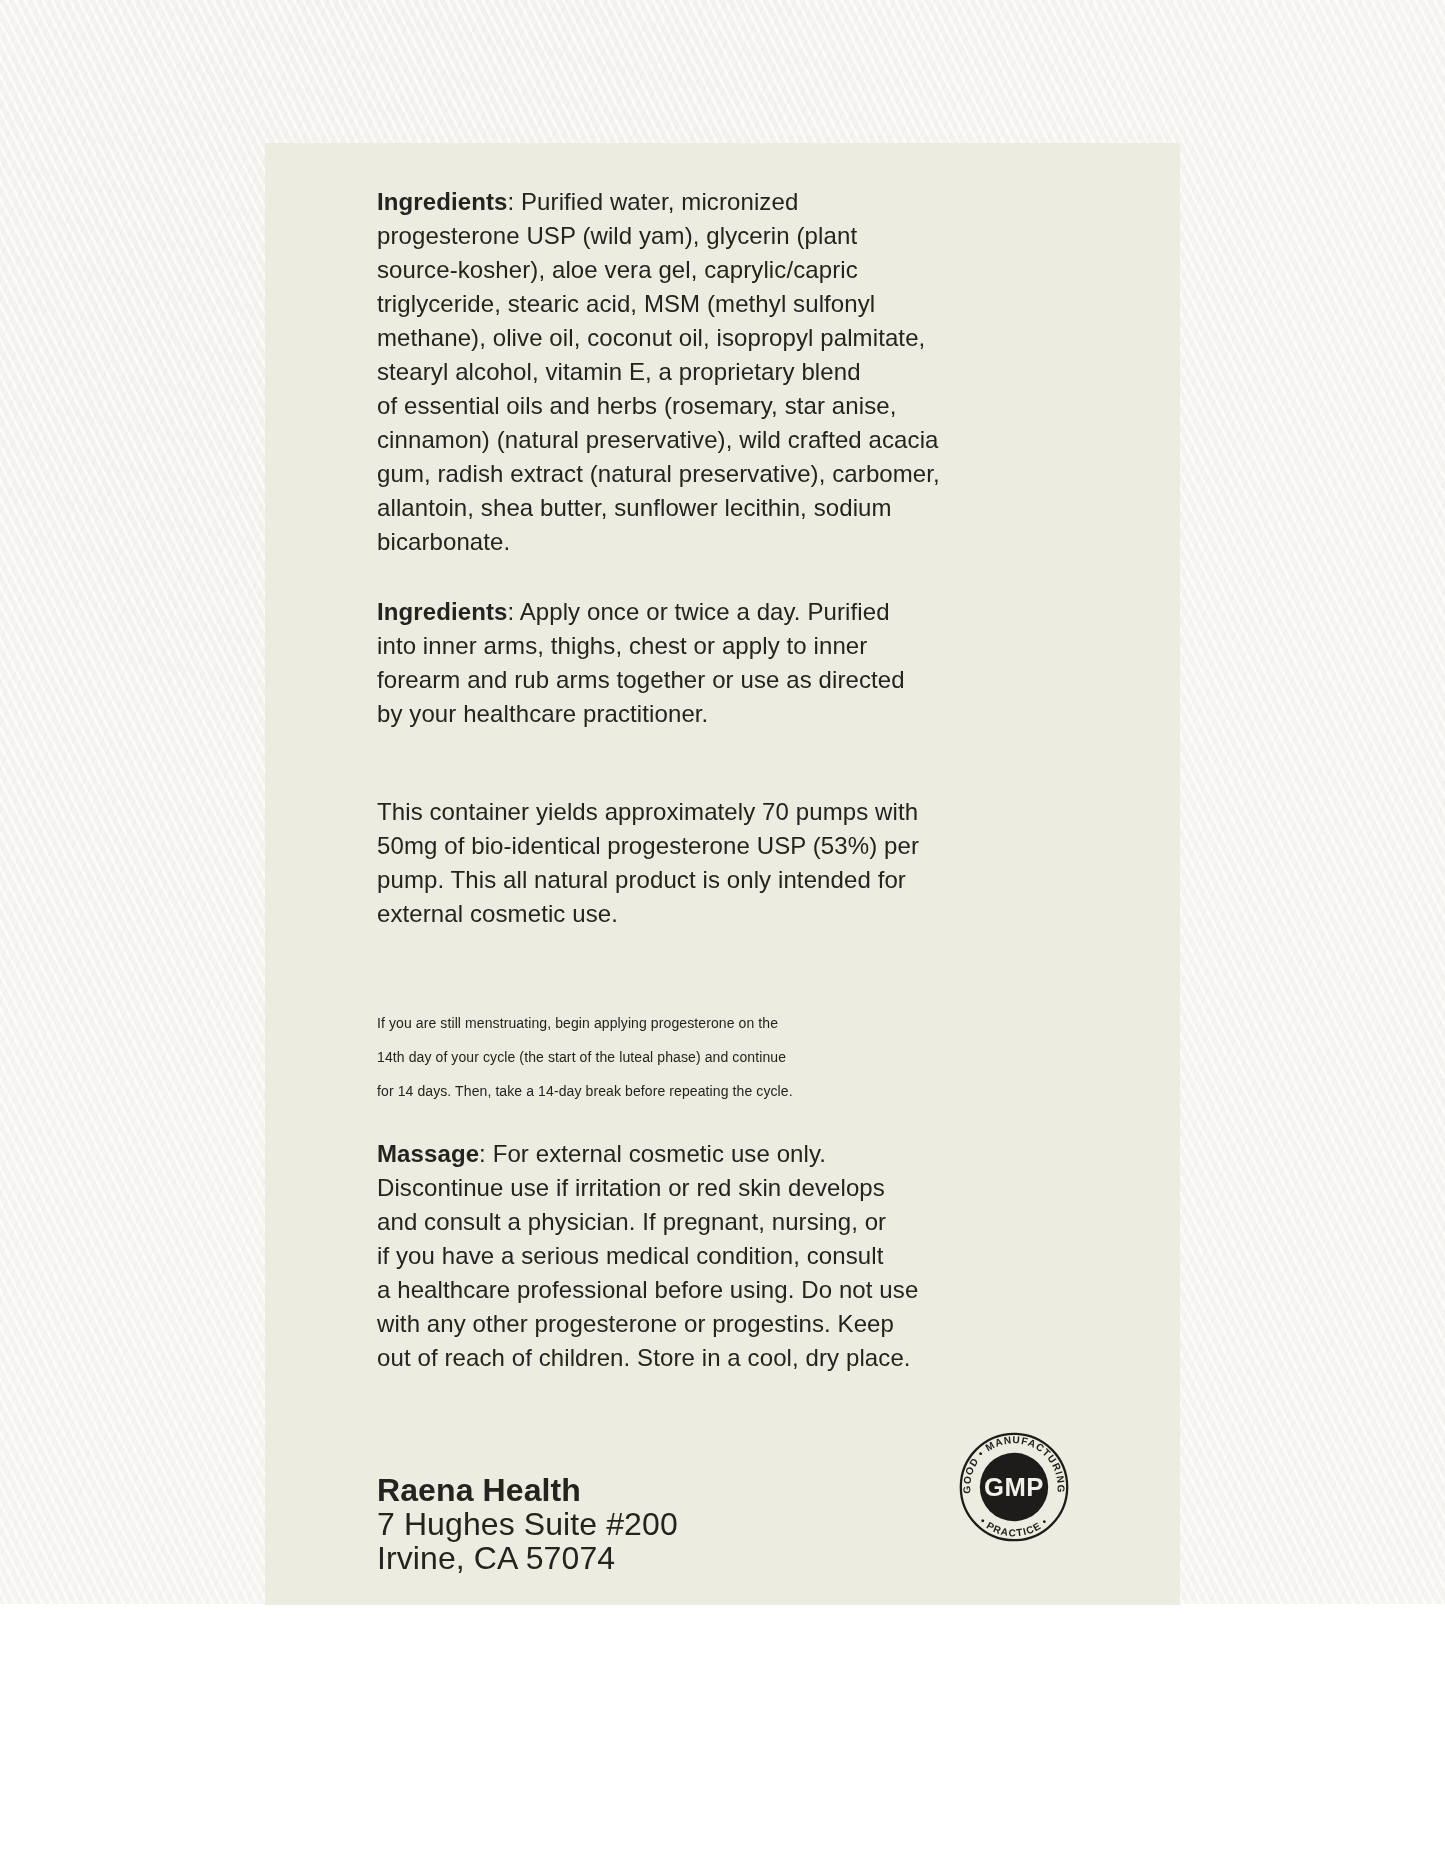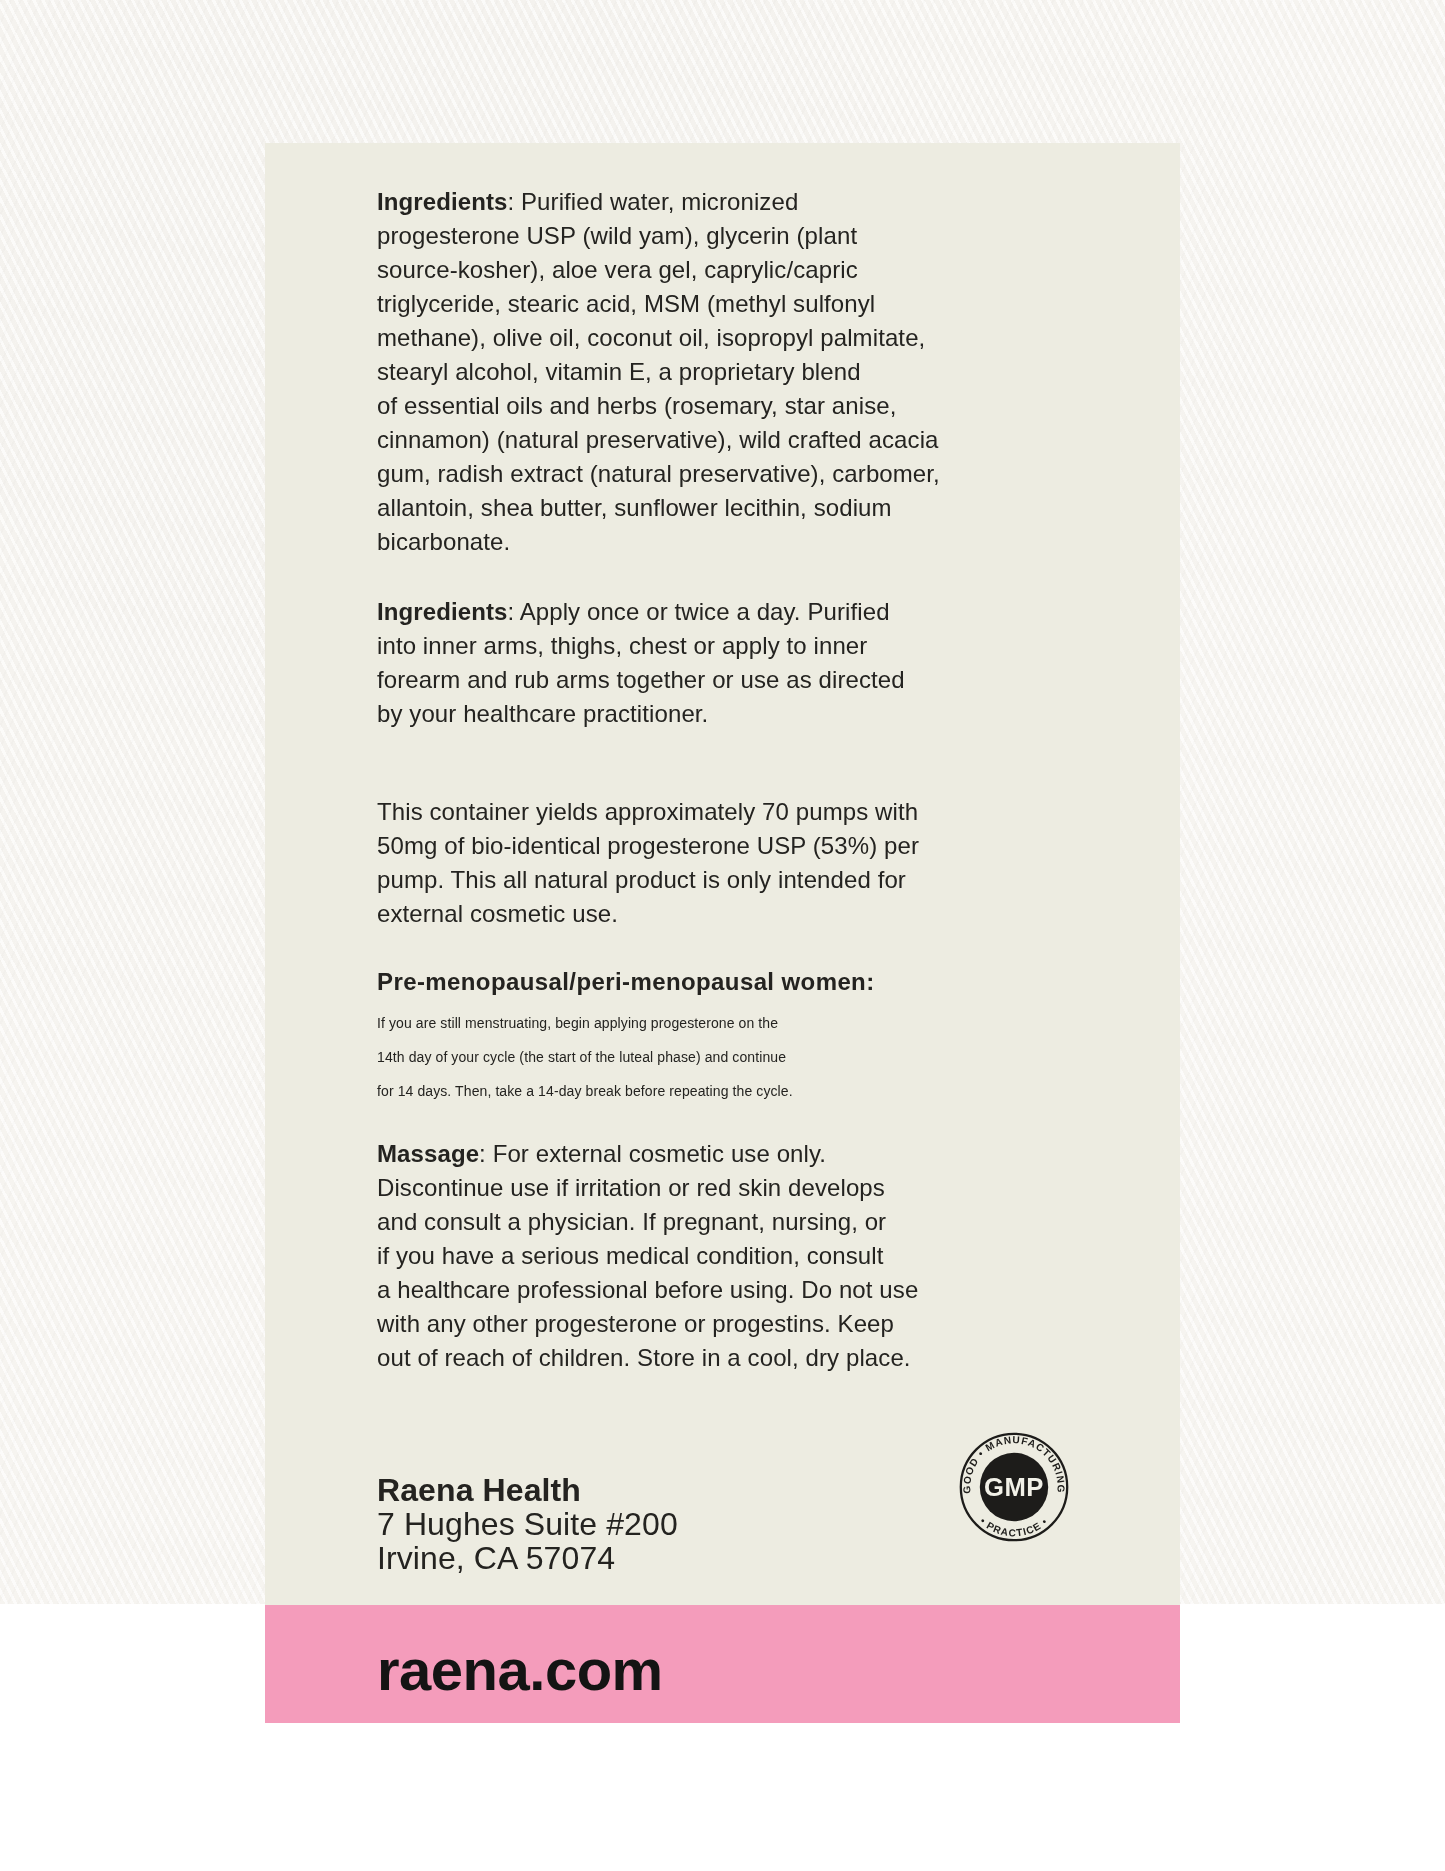--- a/index.html
+++ b/index.html
@@ -86,21 +86,20 @@
       <p class="para" style="top:452px"><b>Ingredients</b><span>: Apply once or twice a day. Purified
 into inner arms, thighs, chest or apply to inner
 forearm and rub arms together or use as directed
 by your healthcare practitioner.</span></p>
 
       <p class="para" style="top:652px"><span>This container yields approximately 70 pumps with
 50mg of bio-identical progesterone USP (53%) per
 pump. This all natural product is only intended for
 external cosmetic use.</span></p>
 
-      <p class="para heading-only" style="top:822px">Pre-menopausal/peri-menopausal women:</p>
 
       <p class="para small" style="top:863px">If you are still menstruating, begin applying progesterone on the
 14th day of your cycle (the start of the luteal phase) and continue
 for 14 days. Then, take a 14-day break before repeating the cycle.</p>
 
       <p class="para" style="top:994px"><b>Massage</b><span>: For external cosmetic use only.
 Discontinue use if irritation or red skin develops
 and consult a physician. If pregnant, nursing, or
 if you have a serious medical condition, consult
 a healthcare professional before using. Do not use
@@ -121,18 +120,15 @@
           <textPath href="#gmpArcTop" startOffset="50%" text-anchor="middle">GOOD • MANUFACTURING</textPath>
         </text>
         <text class="gmp-ring-text">
           <textPath href="#gmpArcBottom" startOffset="50%" text-anchor="middle">• PRACTICE •</textPath>
         </text>
         <text class="gmp-center-text" x="60" y="69" text-anchor="middle">GMP</text>
       </svg>
 
     </div>
 
-    <div class="pink-footer">
-      <span class="website">raena.com</span>
-    </div>
 
   </div>
 </div>
 
 </body></html>

